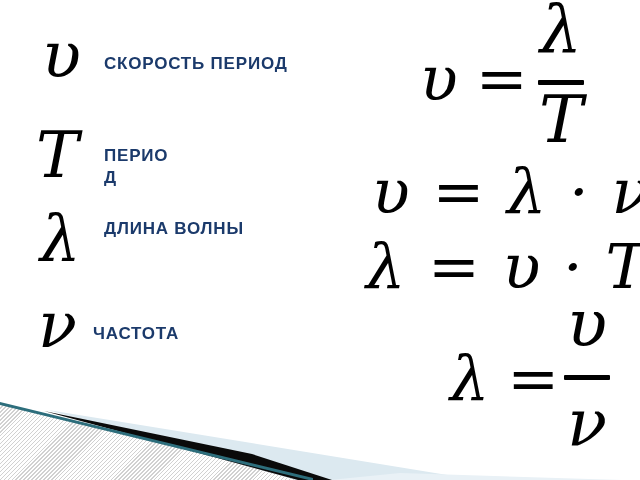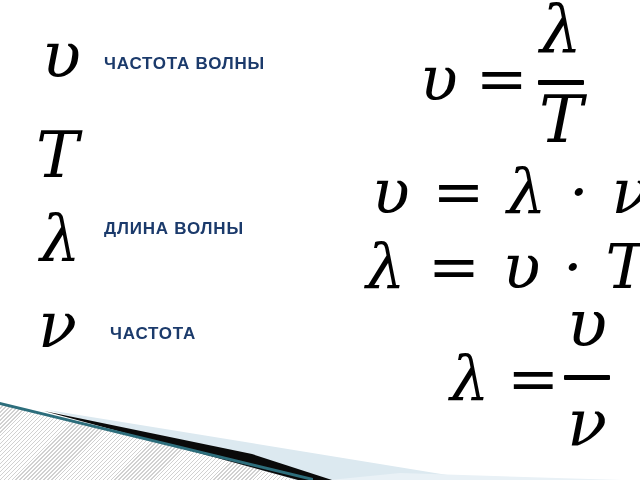--- a/index.html
+++ b/index.html
@@ -44,21 +44,21 @@
     word-break:break-all;
     line-height:22px;
   }
   #sym-1{left:42px;top:23px;}
   #lbl-1{left:104px;top:54px;}
   #sym-2{left:36px;top:123px;}
   #lbl-2{left:104px;top:145px;}
   #sym-3{left:40px;top:206px;}
   #lbl-3{left:104px;top:219px;}
   #sym-4{left:38px;top:293px;}
-  #lbl-4{left:110px;top:324px;}
+  #lbl-4{left:93px;top:324px;}
   
   .math{
     position:absolute;
     font-family:"DejaVu Serif",serif;
     font-style:italic;
     font-size:62px;
     line-height:1;
     color:var(--math);
     white-space:nowrap;
     word-spacing:3px;
@@ -117,23 +117,24 @@
     background:var(--edge-teal);
     clip-path:polygon(0px 402px, 313px 478px, 313px 481px, 0px 405px);
   }
 </style>
 </head>
 <body>
 
 <div class="slide">
 
   <span class="sym" id="sym-1">υ</span>
-  <span class="lbl" id="lbl-1">ЧАСТОТА ВОЛНЫ</span>
+  <span class="lbl" id="lbl-1">СКОРОСТЬ ПЕРИОД</span>
 
   <span class="sym" id="sym-2">T</span>
+  <span class="lbl wrap" id="lbl-2">ПЕРИОД</span>
 
   <span class="sym" id="sym-3">λ</span>
   <span class="lbl" id="lbl-3">ДЛИНА ВОЛНЫ</span>
 
   <span class="sym" id="sym-4">ν</span>
   <span class="lbl" id="lbl-4">ЧАСТОТА</span>
 
   <span class="math lhs-group" id="f1-lhs">
     <span>υ</span>
     <span>=</span>

